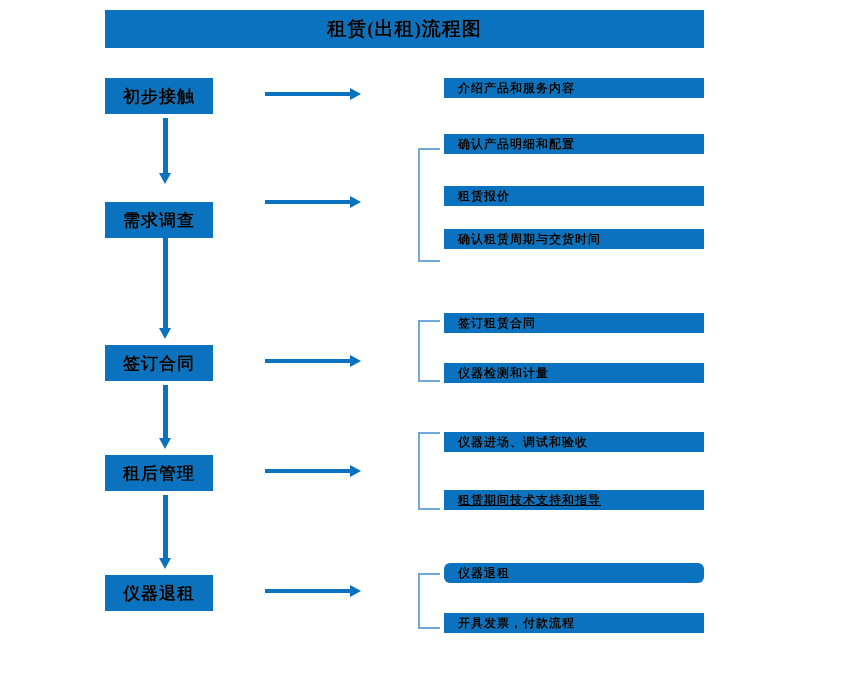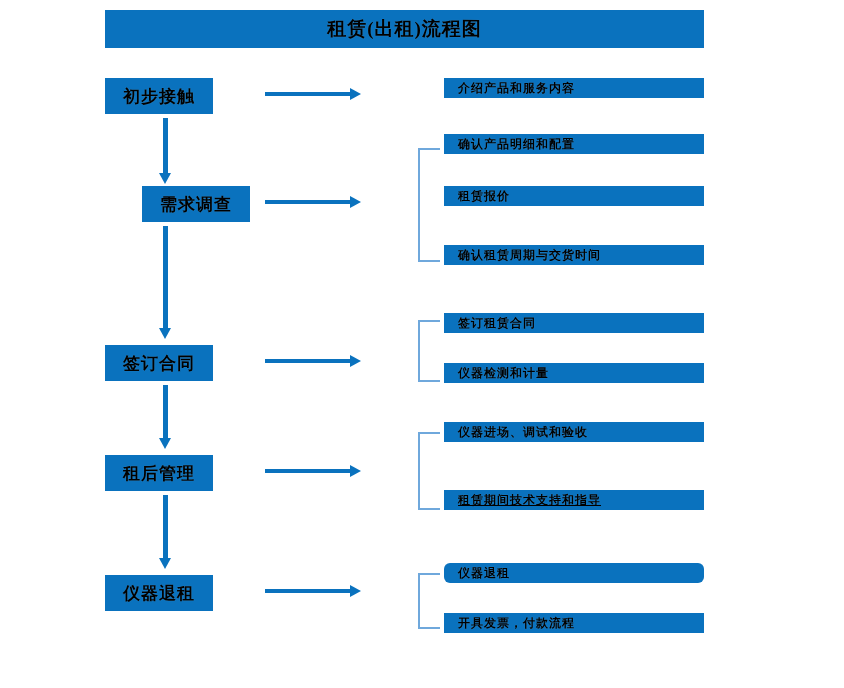--- a/index.html
+++ b/index.html
@@ -114,33 +114,33 @@
 </style>
 </head>
 <body>
 
 <div id="canvas">
 
   <div class="box title-bar">租赁(出租)流程图</div>
 
   <div id="stages-layer">
       <div class="box stage-box" style="top: 78px;">初步接触</div>
-      <div class="box stage-box" style="top: 186px; margin-left: 37px;">需求调查</div>
+      <div class="box stage-box" style="top: 202px;">需求调查</div>
       <div class="box stage-box" style="top: 345px;">签订合同</div>
       <div class="box stage-box" style="top: 455px;">租后管理</div>
       <div class="box stage-box" style="top: 575px;">仪器退租</div>
     </div>
   <div id="details-layer">
       <div class="box detail-box" style="top: 78px;">介绍产品和服务内容</div>
       <div class="box detail-box" style="top: 134px;">确认产品明细和配置</div>
       <div class="box detail-box" style="top: 186px;">租赁报价</div>
-      <div class="box detail-box" style="top: 245px;">确认租赁周期与交货时间</div>
+      <div class="box detail-box" style="top: 229px;">确认租赁周期与交货时间</div>
       <div class="box detail-box" style="top: 313px;">签订租赁合同</div>
       <div class="box detail-box" style="top: 363px;">仪器检测和计量</div>
-      <div class="box detail-box" style="top: 422px;">仪器进场、调试和验收</div>
+      <div class="box detail-box" style="top: 432px;">仪器进场、调试和验收</div>
       <div class="box detail-box" style="top: 490px; text-decoration: underline;">租赁期间技术支持和指导</div>
       <div class="box detail-box" style="top: 563px; border-radius: 6px;">仪器退租</div>
       <div class="box detail-box" style="top: 613px;">开具发票，付款流程</div>
     </div>
   <div id="harrows-layer">
       <div class="h-arrow" style="top: 88px;">
         <div class="shaft"></div>
         <div class="head"></div>
       </div>
       <div class="h-arrow" style="top: 196px;">

